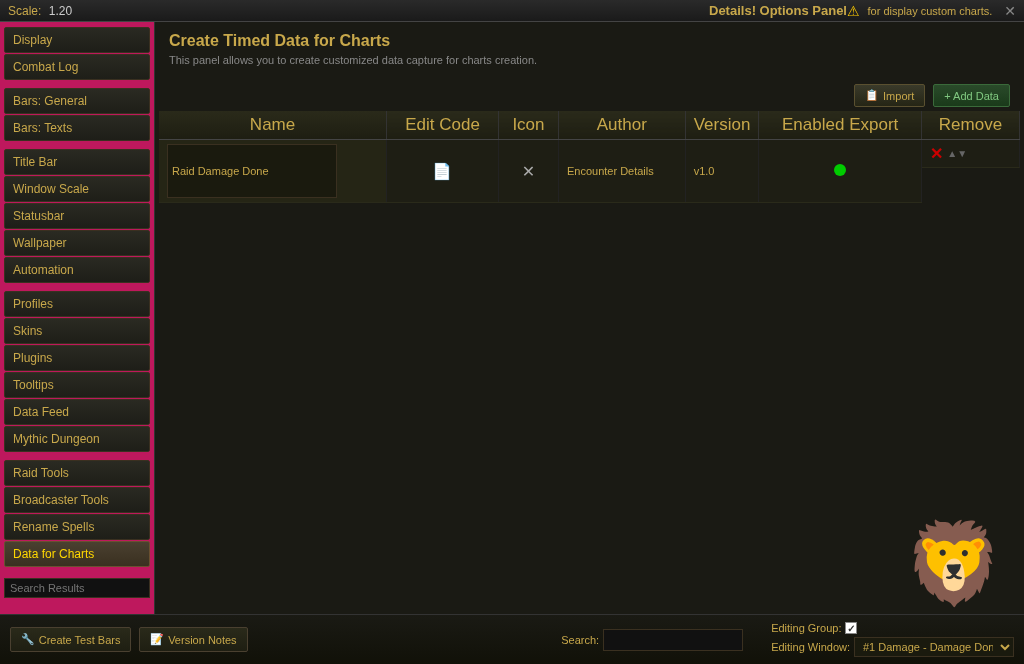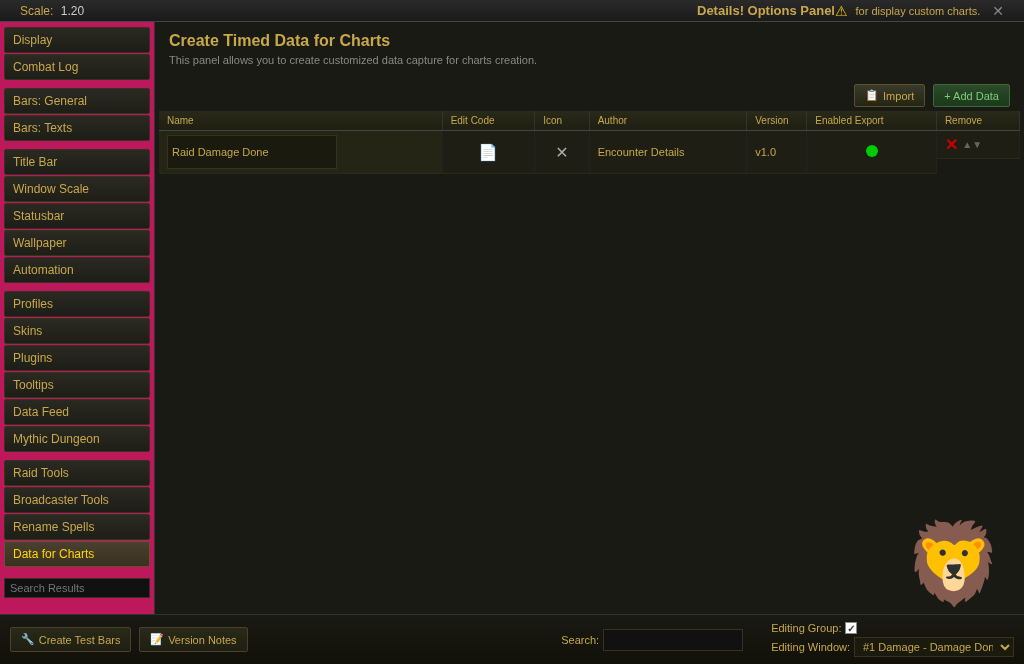--- a/index.html
+++ b/index.html
@@ -15,21 +15,21 @@
     }
 
     
     #title-bar {
       background: linear-gradient(to bottom, #2a2a2a, #1a1a1a);
       border-bottom: 1px solid #444;
       height: 22px;
       display: flex;
       align-items: center;
       justify-content: space-between;
-      padding: 0 20px;
+      padding: 0 8px;
     }
     #panel-title {
       color: #c8a84b;
       font-size: 13px;
       font-weight: bold;
       flex: 1;
       text-align: right;
     }
     #warning-icon {
       color: #ffcc00;
@@ -125,26 +125,26 @@
 
     
     #data-table {
       width: 100%;
       border-collapse: collapse;
       margin: 0;
     }
     #data-table th {
       background: linear-gradient(to bottom, #2a2a1a, #1e1e12);
       color: #c8a84b;
-      font-size: 10px;
+      font-size: 17px;
       font-weight: normal;
       padding: 4px 8px;
       border-bottom: 1px solid #444;
       border-right: 1px solid #333;
-      text-align: left;
+      text-align: center;
     }
     #data-table td {
       padding: 4px 8px;
       border-bottom: 1px solid #2a2a1a;
       border-right: 1px solid #222;
       font-size: 11px;
       color: #c8a84b;
     }
     #data-table tr:nth-child(odd) td {
       background: #1e1e14;
@@ -153,21 +153,21 @@
       background: #181810;
     }
 
     .name-cell {
       background: #252515 !important;
     }
     .name-input {
       background: #1a1a0e;
       border: 1px solid #3a3020;
       color: #c8a84b;
-      padding: 10px 4px;
+      padding: 20px 4px;
       font-size: 11px;
       width: 170px;
     }
 
     .icon-btn {
       cursor: pointer;
       font-size: 14px;
       color: #888;
     }
 

